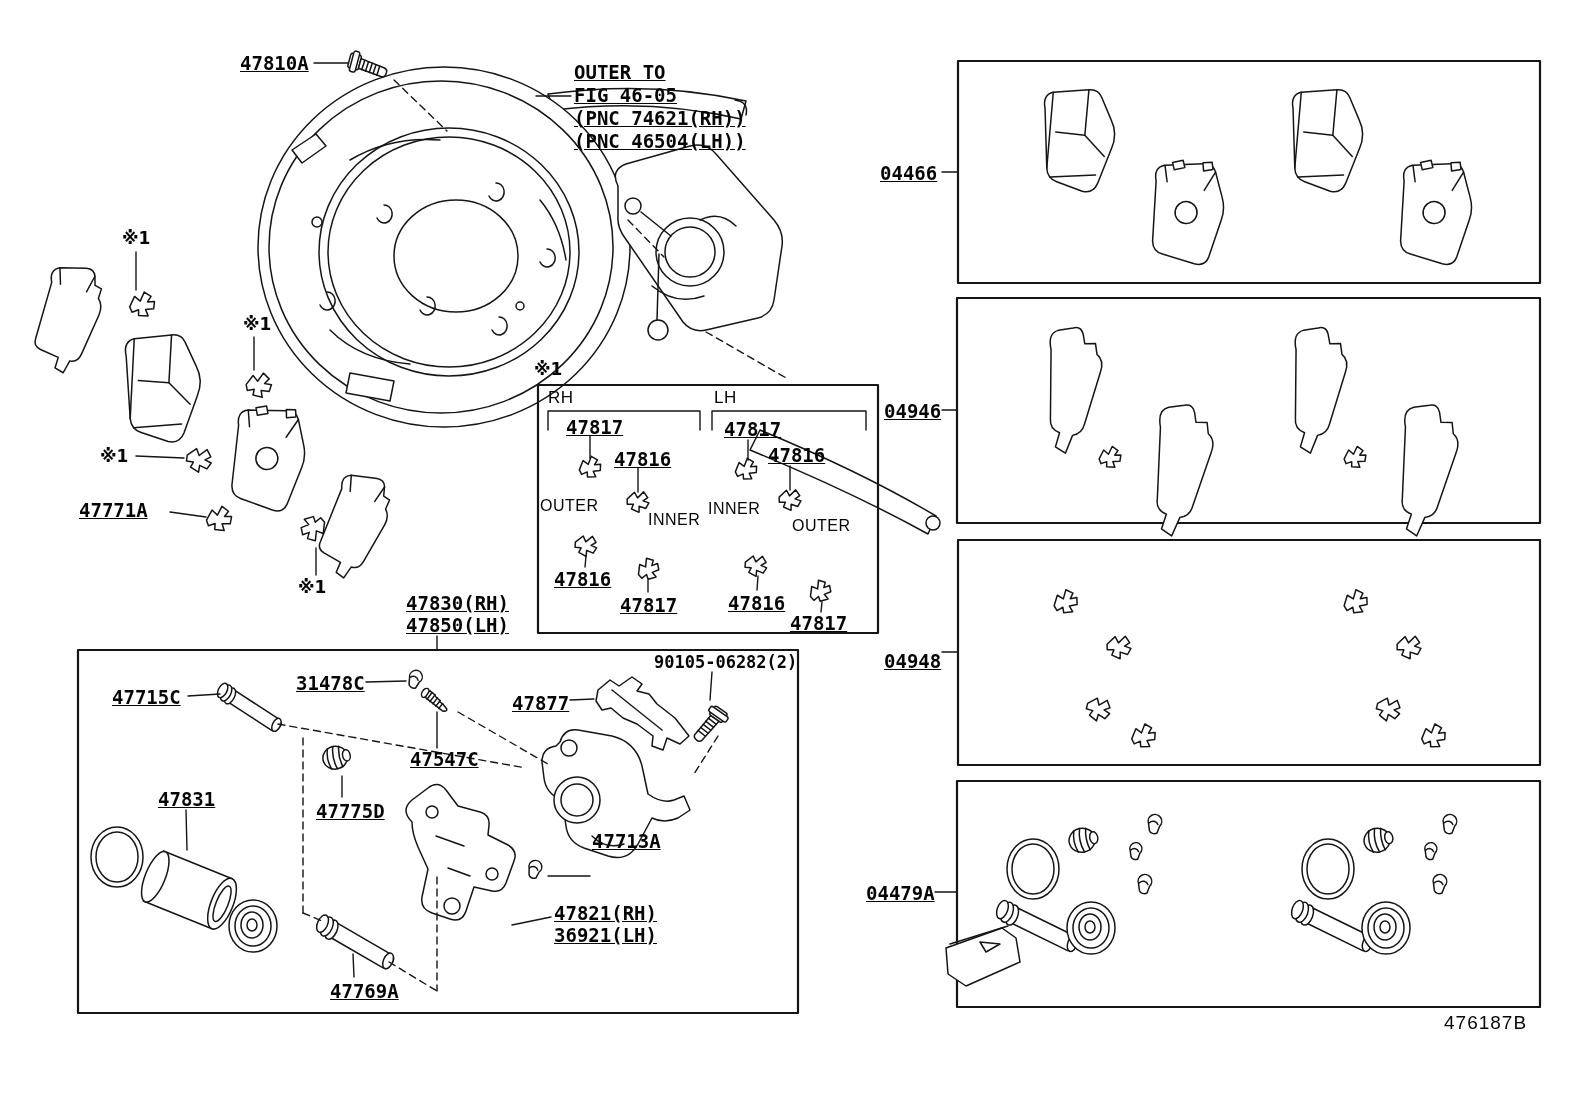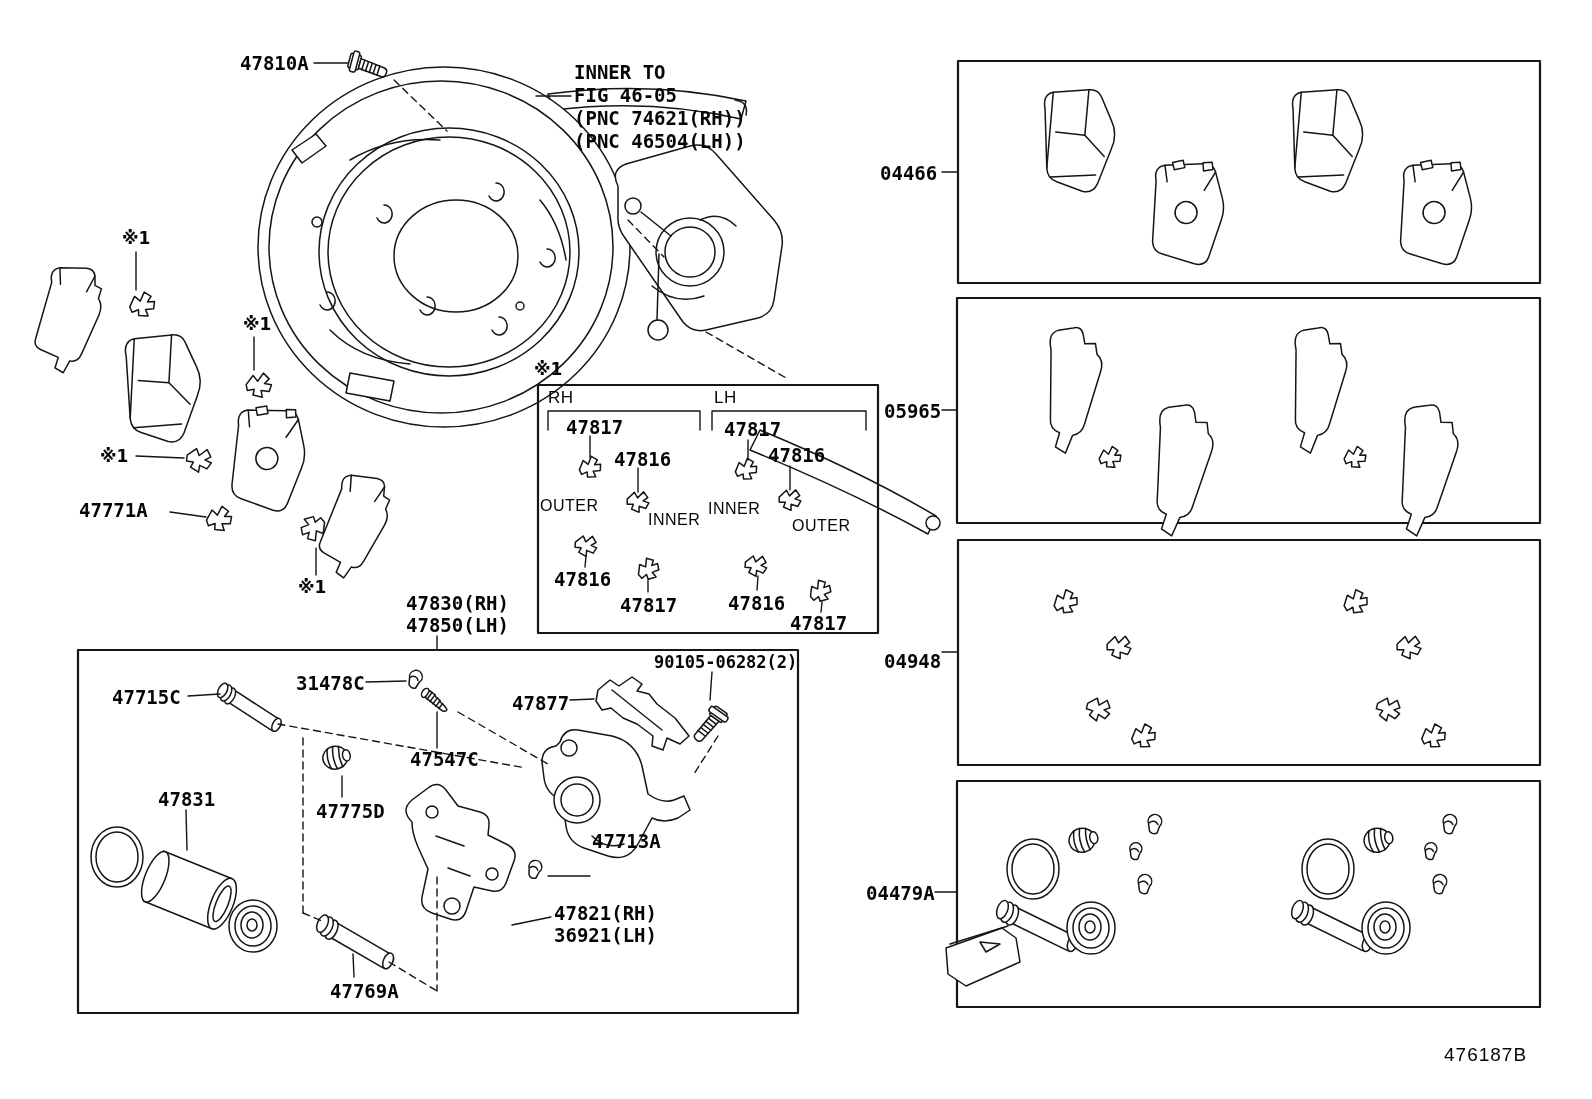--- a/index.html
+++ b/index.html
@@ -1,21 +1,21 @@
 <!DOCTYPE html>
 <html><head>
 <meta charset="utf-8">
 <style>
   html,body{margin:0;padding:0;background:#fff;}
   .stage{position:relative;width:1592px;height:1099px;background:#fff;overflow:hidden;
          font-family:"DejaVu Sans Mono",monospace;color:#060606;}
   .stage svg{position:absolute;left:0;top:0;}
   .stage svg *{vector-effect:non-scaling-stroke;}
   .lb{position:absolute;white-space:nowrap;line-height:1.05;}
-  .pn{font:700 19px "DejaVu Sans Mono",monospace;}
+  .pn{font:700 19px "DejaVu Sans Mono",monospace;text-decoration:underline;}
   .pn-sm{font:700 17px "DejaVu Sans Mono",monospace;}
   .mk{font:700 17px "DejaVu Sans",sans-serif;}
   .hd{font:400 17px "Liberation Sans",sans-serif;letter-spacing:.5px;}
   .hd2{font:400 16px "Liberation Sans",sans-serif;letter-spacing:.5px;}
   .fc{font:400 19px "Liberation Sans",sans-serif;letter-spacing:1px;}
   path,ellipse,circle,rect,line,polyline{stroke:#151515;stroke-width:1.5;fill:none;
       stroke-linejoin:round;stroke-linecap:round;}
   .fw{fill:#fff;}
   .bx{stroke-width:2.2;fill:none;}
   .ld{stroke-width:1.4;}
@@ -271,21 +271,21 @@
     <line class="dsh" x1="458" y1="712" x2="548" y2="764"></line>
     <line class="dsh" x1="303" y1="738" x2="303" y2="913"></line>
     <line class="dsh" x1="303" y1="913" x2="322" y2="921"></line>
     <line class="dsh" x1="437" y1="877" x2="437" y2="991"></line>
     <line class="dsh" x1="389" y1="962" x2="437" y2="991"></line>
     <line class="dsh" x1="718" y1="736" x2="694" y2="774"></line>
   </g>
 </svg>
 
 <span class="lb pn" style="left:240px;top:52px">47810A</span>
-<span class="lb pn" style="left:574px;top:61px">INNER TO</span>
+<span class="lb pn" style="left:574px;top:61px">OUTER TO</span>
 <span class="lb pn" style="left:574px;top:84px">FIG 46-05</span>
 <span class="lb pn" style="left:574px;top:107px">(PNC 74621(RH))</span>
 <span class="lb pn" style="left:574px;top:130px">(PNC 46504(LH))</span>
 
 <span class="lb mk" style="left:122px;top:228px">※1</span>
 <span class="lb mk" style="left:243px;top:314px">※1</span>
 <span class="lb mk" style="left:100px;top:446px">※1</span>
 <span class="lb mk" style="left:298px;top:577px">※1</span>
 <span class="lb mk" style="left:534px;top:359px">※1</span>
 
@@ -314,19 +314,19 @@
 <span class="lb pn" style="left:512px;top:692px">47877</span>
 <span class="lb pn-sm" style="left:654px;top:652px">90105-06282(2)</span>
 <span class="lb pn" style="left:316px;top:800px">47775D</span>
 <span class="lb pn" style="left:158px;top:788px">47831</span>
 <span class="lb pn" style="left:592px;top:830px">47713A</span>
 <span class="lb pn" style="left:554px;top:902px">47821(RH)</span>
 <span class="lb pn" style="left:554px;top:924px">36921(LH)</span>
 <span class="lb pn" style="left:330px;top:980px">47769A</span>
 
 <span class="lb pn" style="left:880px;top:162px">04466</span>
-<span class="lb pn" style="left:884px;top:400px">05965</span>
+<span class="lb pn" style="left:884px;top:400px">04946</span>
 <span class="lb pn" style="left:884px;top:650px">04948</span>
 <span class="lb pn" style="left:866px;top:882px">04479A</span>
 
-<span class="lb fc" style="left:1444px;top:1044px">476187B</span>
+<span class="lb fc" style="left:1444px;top:1012px">476187B</span>
 
 </div>
 
 </body></html>

